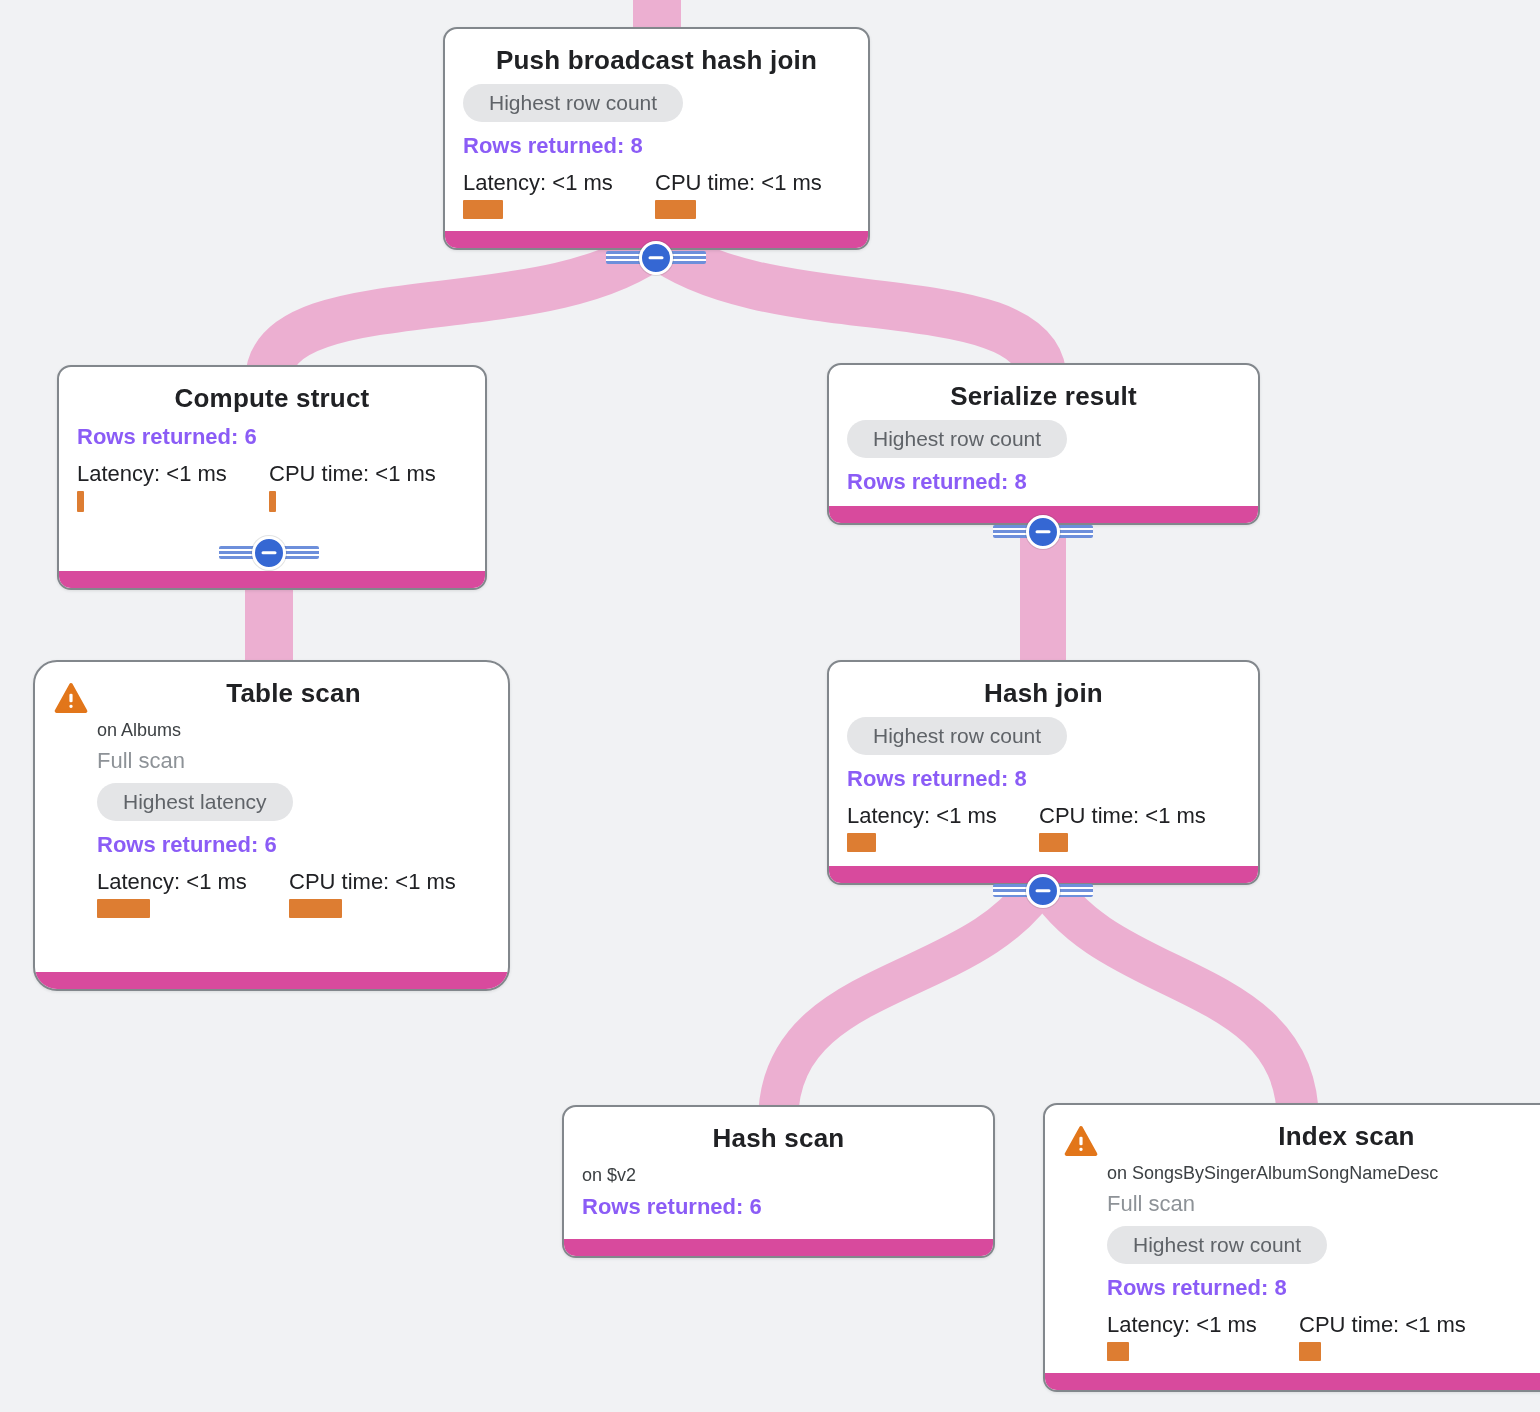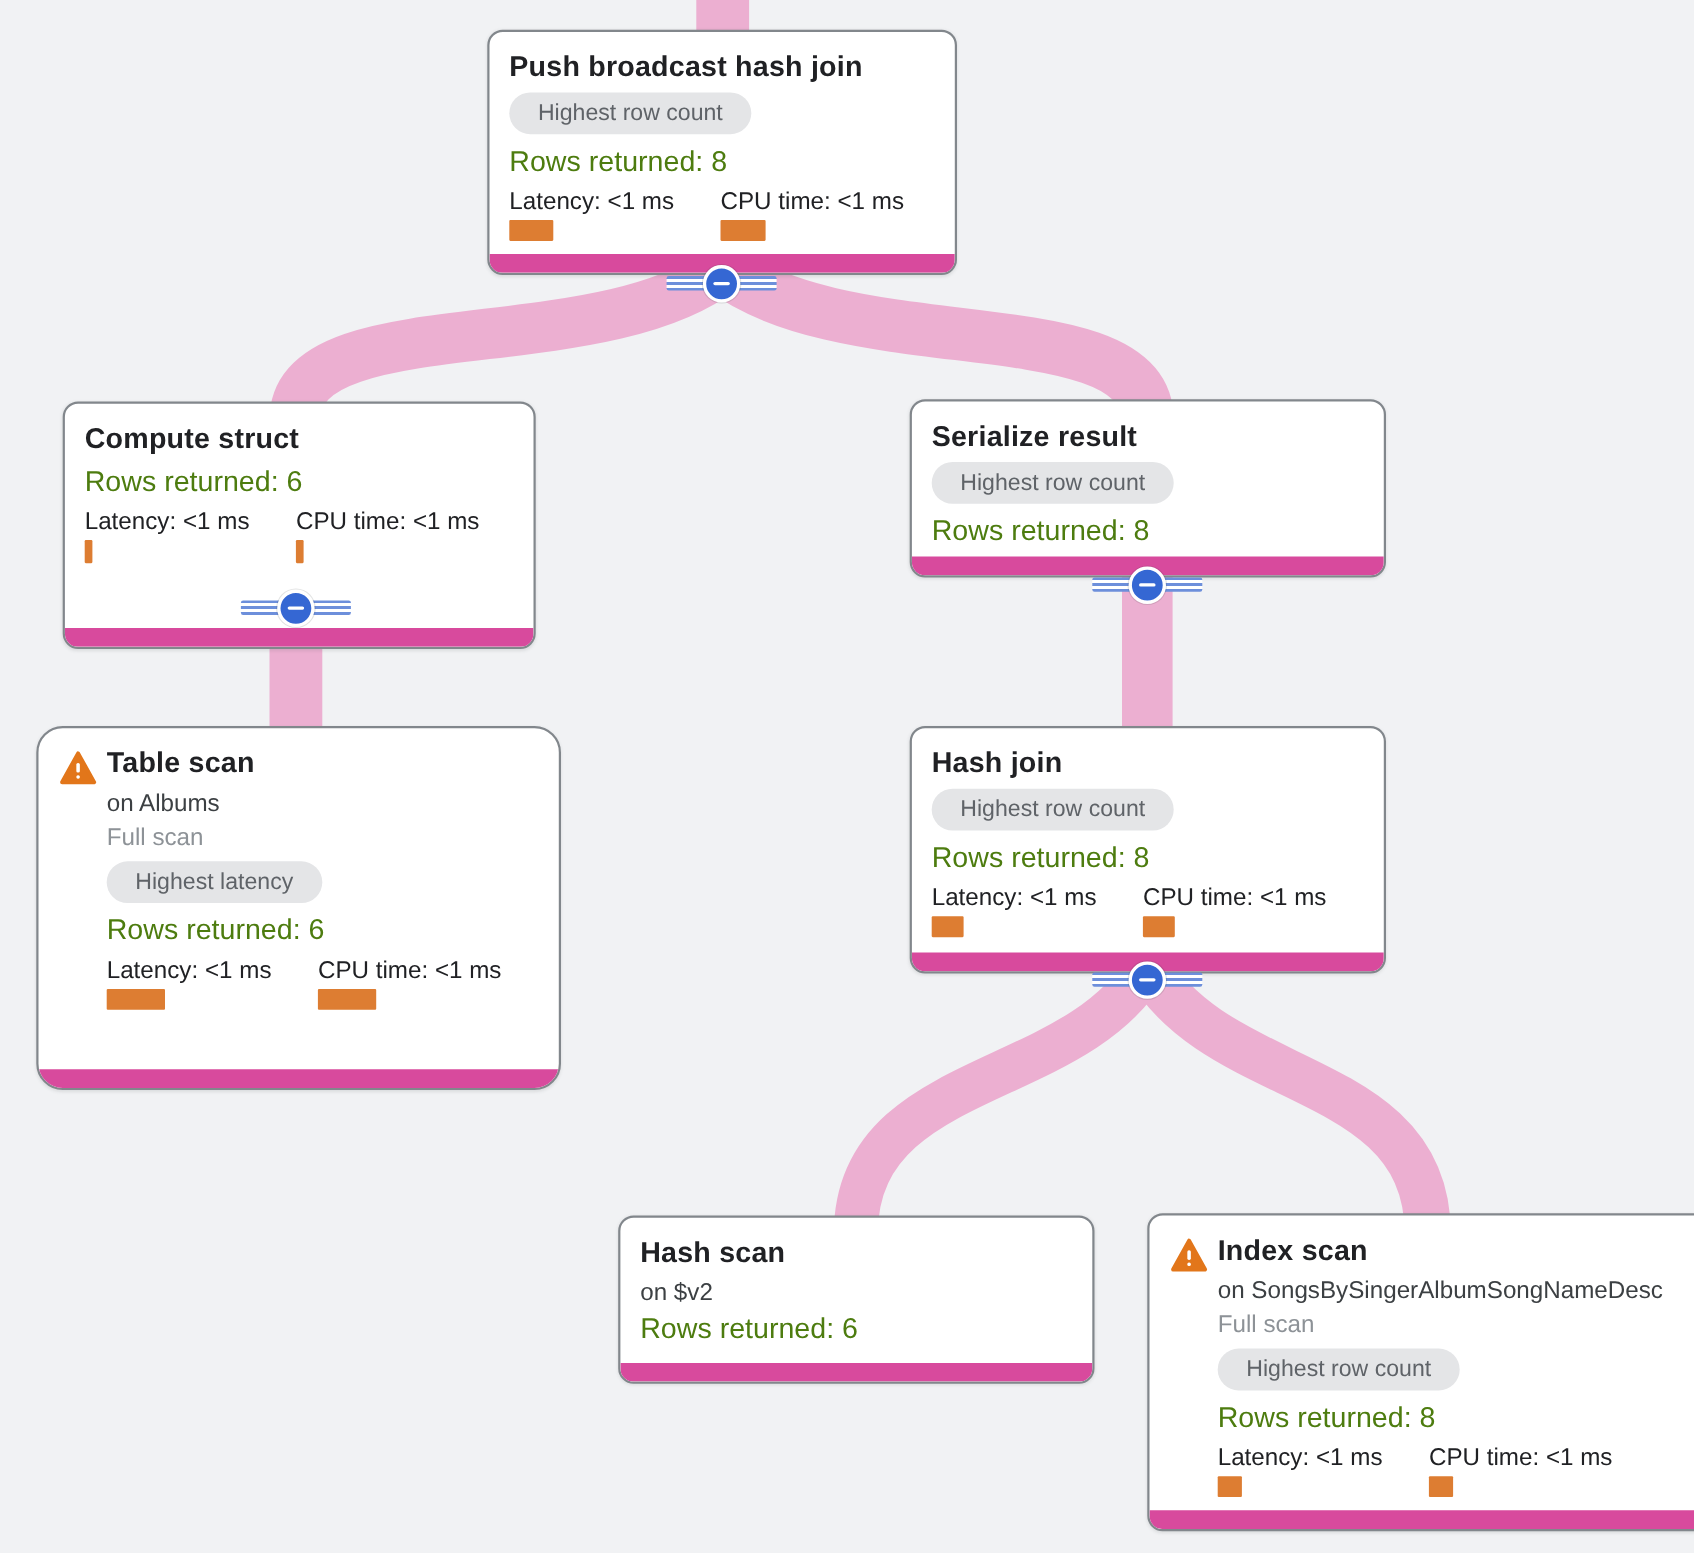--- a/index.html
+++ b/index.html
@@ -12,29 +12,29 @@
   svg.edges{position:absolute;left:0;top:0;z-index:1;}
   .node{
     position:absolute;z-index:2;box-sizing:border-box;
     background:#ffffff;border:2px solid #82878c;border-radius:14px;
     box-shadow:0 1px 3px rgba(60,64,67,.12);
     overflow:hidden;cursor:pointer;
   }
   .node-body{padding:16px 18px 0 18px;display:flex;}
   .icon-col{width:44px;flex:0 0 44px;padding-top:4px;}
   .content-col{flex:1;min-width:0;}
-  .title{font-size:26px;font-weight:600;color:#202124;letter-spacing:.2px;line-height:30px;}
-  .sub{font-size:22px;color:#3c4043;margin-top:9px;line-height:26px;white-space:nowrap;}
+  .title{font-size:26px;font-weight:600;color:#202124;letter-spacing:.2px;line-height:30px;text-align:center;}
+  .sub{font-size:18px;color:#3c4043;margin-top:9px;line-height:26px;white-space:nowrap;}
   .note{font-size:22px;color:#8d9297;margin-top:5px;line-height:26px;}
   .badge-row{margin-top:9px;}
   .badge{
     display:inline-block;background:#e4e5e7;color:#5f6368;
     border-radius:20px;padding:7px 26px;font-size:21px;line-height:24px;
   }
-  .rows{font-size:26px;color:#4d7c0f;margin-top:11px;line-height:26px;}
+  .rows{font-size:22px;color:#8b5cf6;margin-top:11px;line-height:26px;font-weight:bold;}
   .metrics{display:flex;margin-top:11px;}
   .metric{min-width:192px;}
   .metric-label{font-size:22px;color:#202124;line-height:26px;}
   .bar{height:19px;background:#dd7d32;margin-top:4px;border-radius:1px;}
   .bar.thin{height:21px;}
   .node-footer{
     position:absolute;left:0;right:0;bottom:0;height:17px;
     background:#d84a9d;border-radius:0 0 11px 11px;
   }
   .warn-icon{display:block;width:36px;height:32px;}

